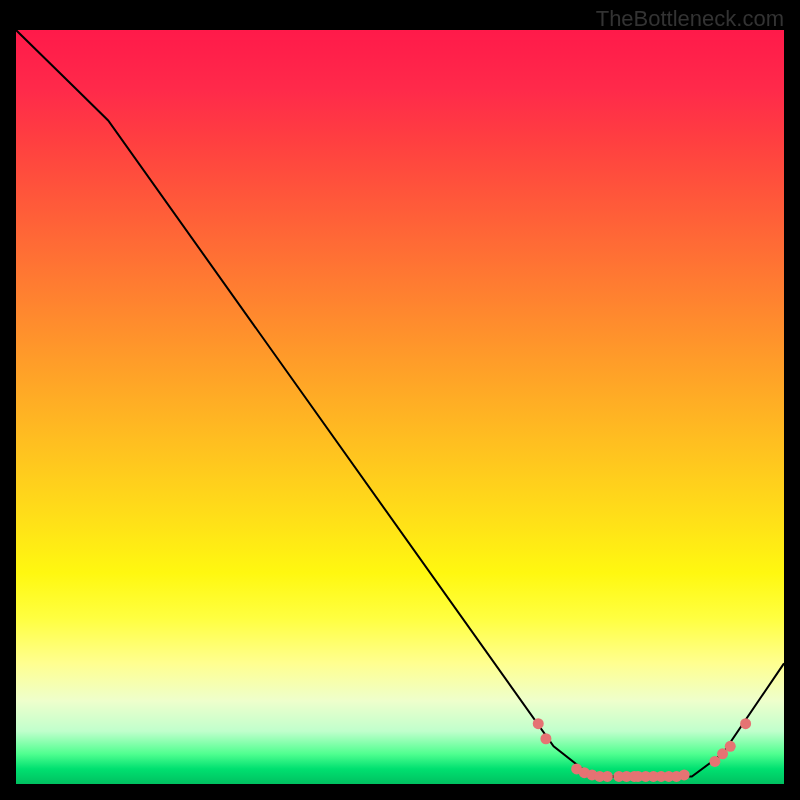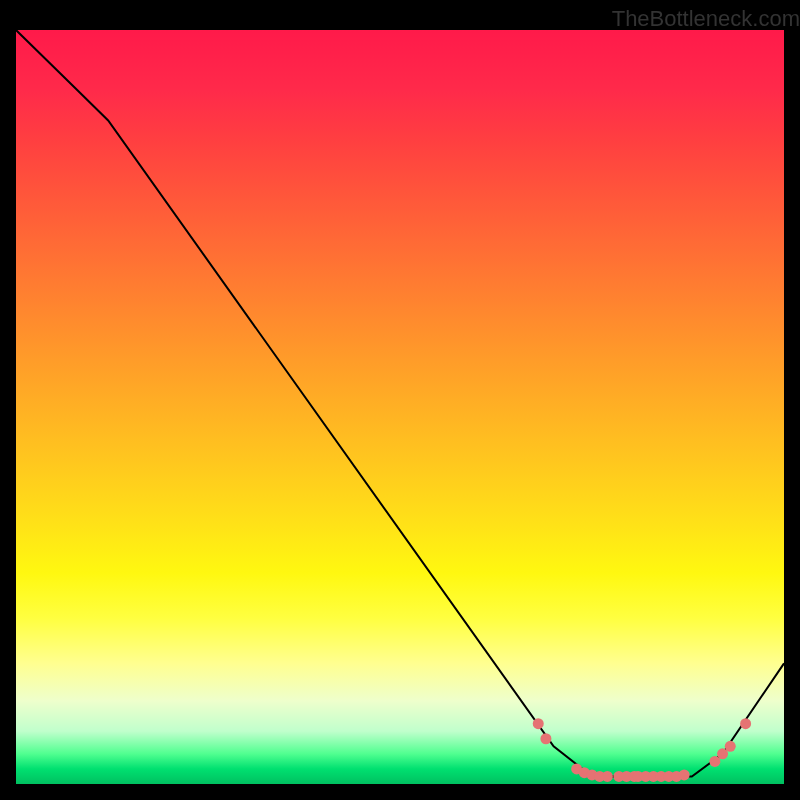--- a/index.html
+++ b/index.html
@@ -7,21 +7,21 @@
     width: 800px;
     height: 800px;
     background: #000;
     position: relative;
     font-family: Arial, sans-serif;
     overflow: hidden;
   }
   .attribution {
     position: absolute;
     top: 6px;
-    right: 0;
+    right: 16px;
     color: #333;
     font-size: 22px;
     font-weight: 500;
     z-index: 10;
   }
   .plot-area {
     position: absolute;
     top: 30px;
     left: 16px;
     width: 768px;

